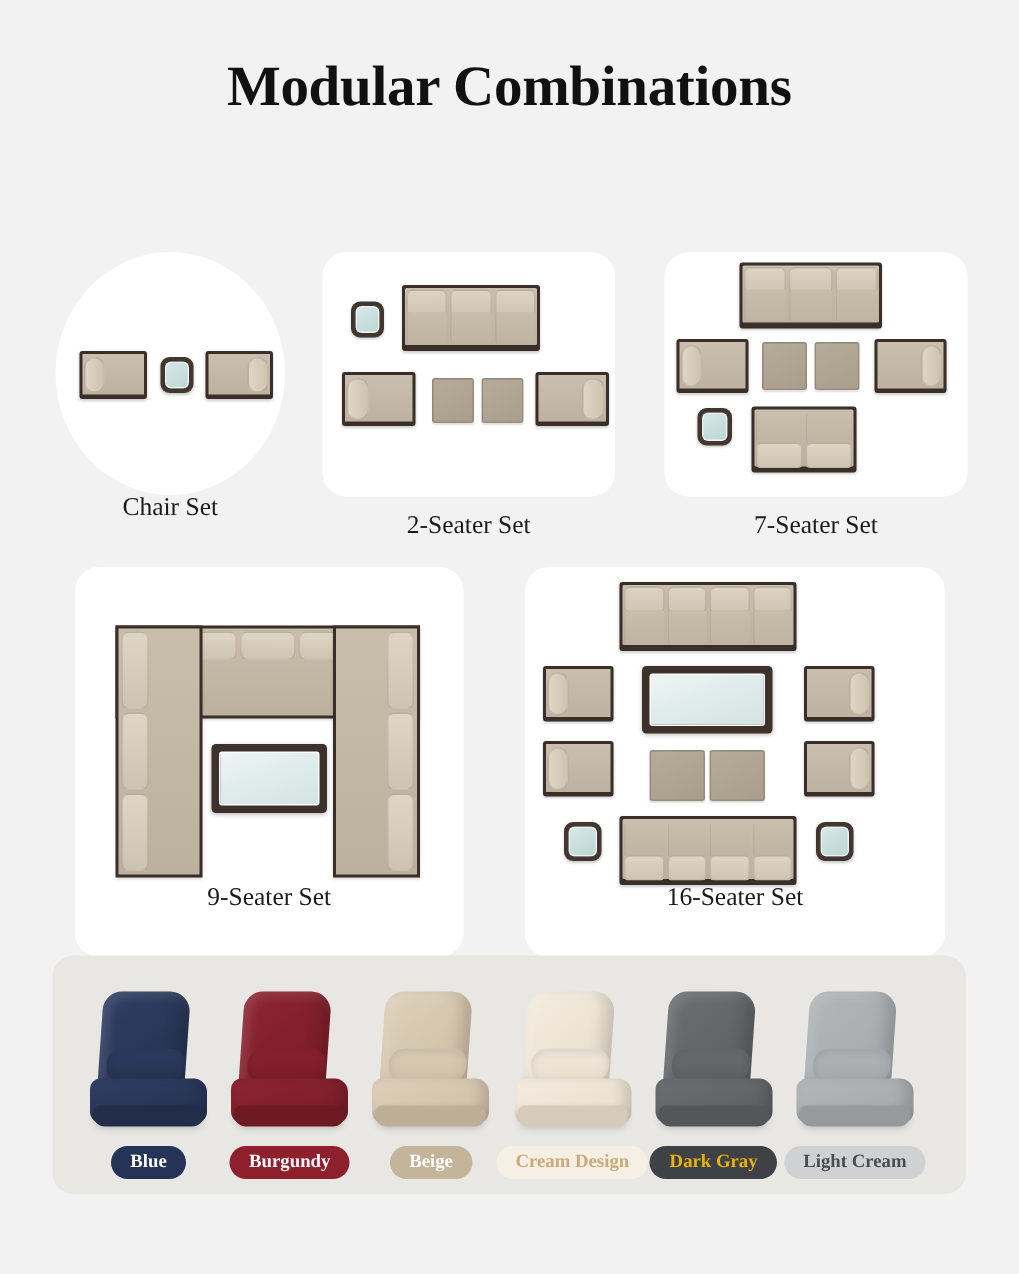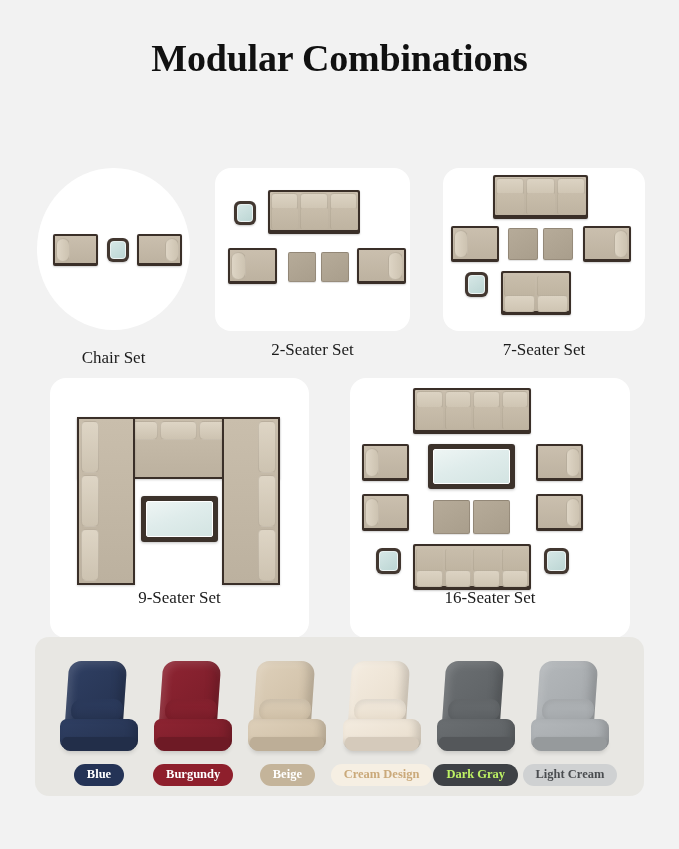--- a/index.html
+++ b/index.html
@@ -212,21 +212,21 @@
       </div>
       <div class="pc side" style="left:70px;top:70px;width:22px;height:24px;">
         <div class="glass"></div>
       </div>
       <div class="pc chair bk-right" style="left:100px;top:66px;width:45px;height:32px;">
         <div class="body"></div>
           <div class="back"></div>
       </div>
     </div>
   </div>
-  <div class="set-caption" style="left:37px;top:188px;width:153px;">Chair Set</div>
+  <div class="set-caption" style="left:37px;top:168px;width:153px;">Chair Set</div>
 
   <div class="set-card rect" style="left:215px;top:8px;width:195px;height:163px;">
     <div class="stage">
 
       <div class="pc sofa" style="left:53px;top:22px;width:92px;height:44px;">
         <div class="body"></div>
         <div class="cushrow">
             <i></i>
             <i></i>
             <i></i>
@@ -461,21 +461,21 @@
       <div class="pill" style="background: rgb(246, 239, 227); color: rgb(202, 169, 122);">Cream Design</div>
     </div>
 
     <div class="swatch">
       <div class="cushion">
         <div class="backrest" style="background: linear-gradient(135deg, rgb(107, 111, 114) 0%, rgb(91, 95, 98) 100%); box-shadow: rgba(0, 0, 0, 0.16) -6px -4px 10px inset, rgba(255, 255, 255, 0.14) 4px 3px 8px inset;"></div>
         <div class="lumbar" style="background: linear-gradient(rgb(107, 111, 114), rgb(91, 95, 98)); box-shadow: rgba(0, 0, 0, 0.1) 0px 3px 6px inset;"></div>
         <div class="seat" style="background: linear-gradient(160deg, rgb(107, 111, 114) 0%, rgb(91, 95, 98) 100%); box-shadow: rgba(0, 0, 0, 0.15) -5px -3px 9px inset;"></div>
         <div class="seat2" style="background: rgb(91, 95, 98); box-shadow: rgba(0, 0, 0, 0.14) 0px 2px 4px;"></div>
       </div>
-      <div class="pill" style="background: rgb(62, 65, 69); color: #bef264;">Dark Gray</div>
+      <div class="pill" style="background: rgb(62, 65, 69); color: #eab308;">Dark Gray</div>
     </div>
 
     <div class="swatch">
       <div class="cushion">
         <div class="backrest" style="background: linear-gradient(135deg, rgb(179, 183, 186) 0%, rgb(163, 167, 170) 100%); box-shadow: rgba(0, 0, 0, 0.16) -6px -4px 10px inset, rgba(255, 255, 255, 0.14) 4px 3px 8px inset;"></div>
         <div class="lumbar" style="background: linear-gradient(rgb(179, 183, 186), rgb(163, 167, 170)); box-shadow: rgba(0, 0, 0, 0.1) 0px 3px 6px inset;"></div>
         <div class="seat" style="background: linear-gradient(160deg, rgb(179, 183, 186) 0%, rgb(163, 167, 170) 100%); box-shadow: rgba(0, 0, 0, 0.15) -5px -3px 9px inset;"></div>
         <div class="seat2" style="background: rgb(163, 167, 170); box-shadow: rgba(0, 0, 0, 0.14) 0px 2px 4px;"></div>
       </div>
       <div class="pill" style="background: rgb(207, 209, 210); color: rgb(74, 77, 80);">Light Cream</div>

